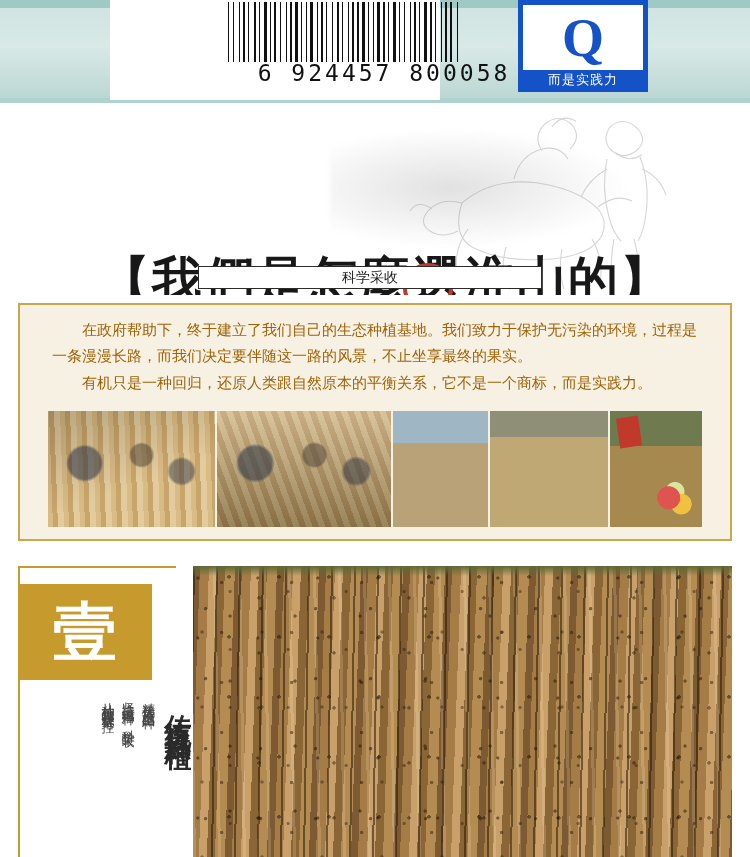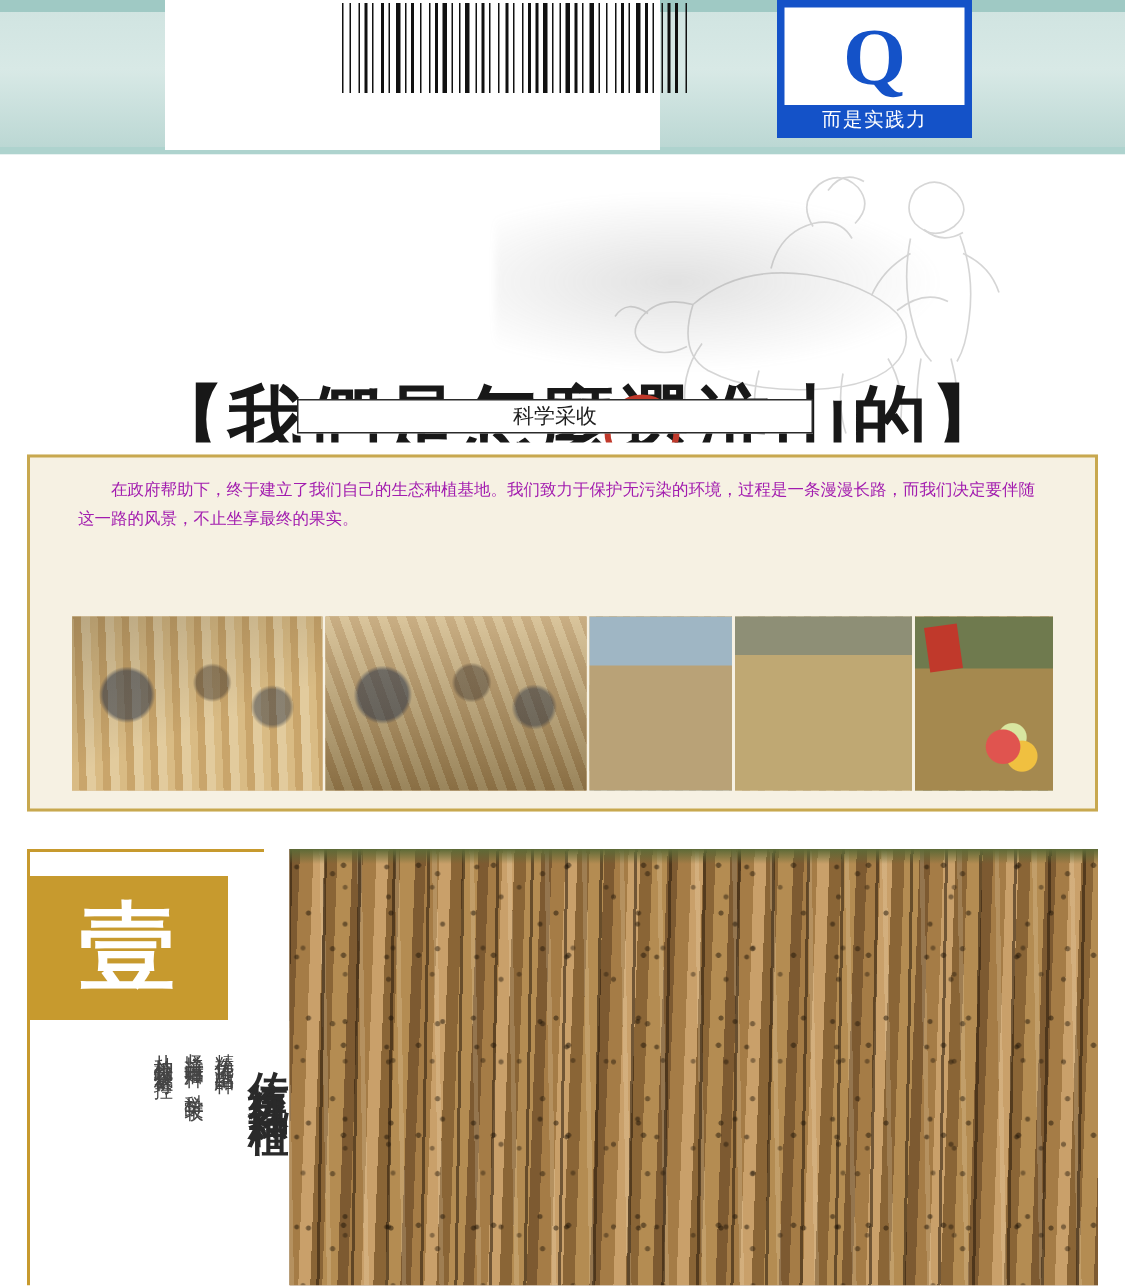--- a/index.html
+++ b/index.html
@@ -153,22 +153,22 @@
     position: absolute;
     left: 18px; top: 303px;
     width: 714px; height: 238px;
     background: #f6f1e3;
     border: 2px solid #c8a84f;
     box-sizing: border-box;
     padding: 12px 14px 0 14px;
   }
   .panel .para {
     font-family: "DejaVu Sans", sans-serif;
-    font-size: 11px;
-    color: #a21caf;
+    font-size: 15px;
+    color: #a16207;
     line-height: 1.75;
     text-indent: 2em;
     margin: 0 16px 0 18px;
   }
   .photo-row {
     position: absolute;
     left: 48px; top: 411px;
     width: 654px; height: 116px;
     display: flex;
     gap: 2px;
@@ -375,20 +375,21 @@
         <i style="left: 186px; width: 2px;"></i>
         <i style="left: 191px; width: 1px;"></i>
         <i style="left: 196px; width: 3px;"></i>
         <i style="left: 202px; width: 2px;"></i>
         <i style="left: 207px; width: 1px;"></i>
         <i style="left: 213px; width: 1px;"></i>
         <i style="left: 217px; width: 2px;"></i>
         <i style="left: 222px; width: 2px;"></i>
         <i style="left: 229px; width: 1px;"></i>
       </div>
+    <div class="barcode-digits">6  924457 800058</div>
   </div>
 
   <div class="qs-badge">
     <div class="qs-inner">
       <div class="qs-q">Q</div>
     </div>
     <div class="qs-label">而是实践力</div>
   </div>
 </div>
 
@@ -420,20 +421,21 @@
   </svg>
 
   <div class="main-title">【我們是怎麼選淮山的】</div>
   <div class="title-circle"></div>
 </div>
 
 <div class="subtitle-box">科学采收</div>
 
 <div class="panel">
   <p class="para">在政府帮助下，终于建立了我们自己的生态种植基地。我们致力于保护无污染的环境，过程是一条漫漫长路，而我们决定要伴随这一路的风景，不止坐享最终的果实。</p>
+  <p class="para">有机只是一种回归，还原人类跟自然原本的平衡关系，它不是一个商标，而是实践力。</p>
 </div>
 
 <div class="photo-row">
   <div class="photo p1 ph-a">
     <div class="ph-overlay-people"></div>
   </div>
   <div class="photo p2 ph-b">
     <div class="ph-overlay-people"></div>
   </div>
   <div class="photo p3 ph-c"></div>

